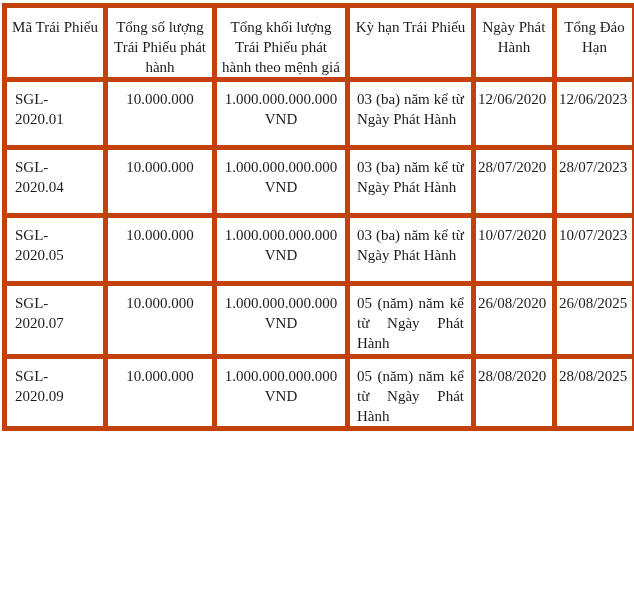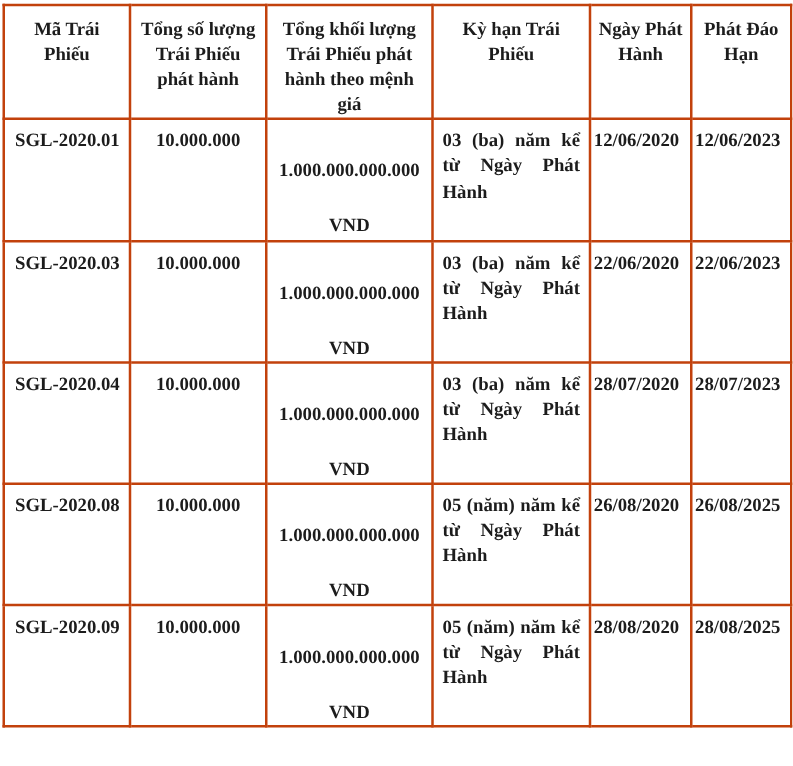--- a/index.html
+++ b/index.html
@@ -18,43 +18,43 @@
     background: #ffffff;
   }
   table.bond-table {
     border-collapse: collapse;
     table-layout: fixed;
     width: 630px;
     margin: 3px 0 0 2px;
   }
   .bond-table th,
   .bond-table td {
-    border: 2px solid #c2410c;
+    border: 5px solid #c2410c;
     box-sizing: border-box;
     vertical-align: top;
     font-size: 15px;
     line-height: 1.34;
-    font-weight: bold;
+    font-weight: normal;
     overflow: hidden;
   }
   .bond-table th {
     height: 71px;
     padding: 9px 4px 0 4px;
     text-align: center;
   }
   .bond-table td {
     height: 68px;
     padding: 7px 6px 0 6px;
   }
   td.c-code { text-align: left; padding-left: 8px; }
   td.c-qty  { text-align: center; margin-top: 16px; }
   td.c-vol  { text-align: center; }
   td.c-term { text-align: justify; padding-left: 7px; padding-right: 7px; margin-left: 20px; }
   td.c-date { text-align: right; padding-left: 2px; padding-right: 19px; }
-  .vol-line { display: block; margin-top: 24px; }
+  .vol-line { display: block; }
 </style>
 </head>
 <body>
 
 <div class="page">
   <table class="bond-table">
     <colgroup>
       <col style="width:101px">
       <col style="width:109px">
       <col style="width:133px">
@@ -62,59 +62,59 @@
       <col style="width:81px">
       <col style="width:80px">
     </colgroup>
     <thead>
       <tr>
         <th>Mã Trái Phiếu</th>
         <th>Tổng số lượng Trái Phiếu phát hành</th>
         <th>Tổng khối lượng Trái Phiếu phát hành theo mệnh giá</th>
         <th>Kỳ hạn Trái Phiếu</th>
         <th>Ngày Phát Hành</th>
-        <th>Phát Đáo Hạn</th>
+        <th>Tổng Đáo Hạn</th>
       </tr>
     </thead>
     <tbody>
       <tr>
         <td class="c-code">SGL-2020.01</td>
         <td class="c-qty">10.000.000</td>
         <td class="c-vol">
           <span class="vol-line">1.000.000.000.000</span>
           <span class="vol-line">VND</span>
         </td>
         <td class="c-term">03 (ba) năm kể từ Ngày Phát Hành</td>
         <td class="c-date">12/06/2020</td>
         <td class="c-date">12/06/2023</td>
       </tr>
       <tr>
-        <td class="c-code">SGL-2020.03</td>
-        <td class="c-qty">10.000.000</td>
-        <td class="c-vol">
-          <span class="vol-line">1.000.000.000.000</span>
-          <span class="vol-line">VND</span>
-        </td>
-        <td class="c-term">03 (ba) năm kể từ Ngày Phát Hành</td>
-        <td class="c-date">22/06/2020</td>
-        <td class="c-date">22/06/2023</td>
-      </tr>
-      <tr>
         <td class="c-code">SGL-2020.04</td>
         <td class="c-qty">10.000.000</td>
         <td class="c-vol">
           <span class="vol-line">1.000.000.000.000</span>
           <span class="vol-line">VND</span>
         </td>
         <td class="c-term">03 (ba) năm kể từ Ngày Phát Hành</td>
         <td class="c-date">28/07/2020</td>
         <td class="c-date">28/07/2023</td>
       </tr>
       <tr>
-        <td class="c-code">SGL-2020.08</td>
+        <td class="c-code">SGL-2020.05</td>
+        <td class="c-qty">10.000.000</td>
+        <td class="c-vol">
+          <span class="vol-line">1.000.000.000.000</span>
+          <span class="vol-line">VND</span>
+        </td>
+        <td class="c-term">03 (ba) năm kể từ Ngày Phát Hành</td>
+        <td class="c-date">10/07/2020</td>
+        <td class="c-date">10/07/2023</td>
+      </tr>
+      <tr>
+        <td class="c-code">SGL-2020.07</td>
         <td class="c-qty">10.000.000</td>
         <td class="c-vol">
           <span class="vol-line">1.000.000.000.000</span>
           <span class="vol-line">VND</span>
         </td>
         <td class="c-term">05 (năm) năm kể từ Ngày Phát Hành</td>
         <td class="c-date">26/08/2020</td>
         <td class="c-date">26/08/2025</td>
       </tr>
       <tr>

